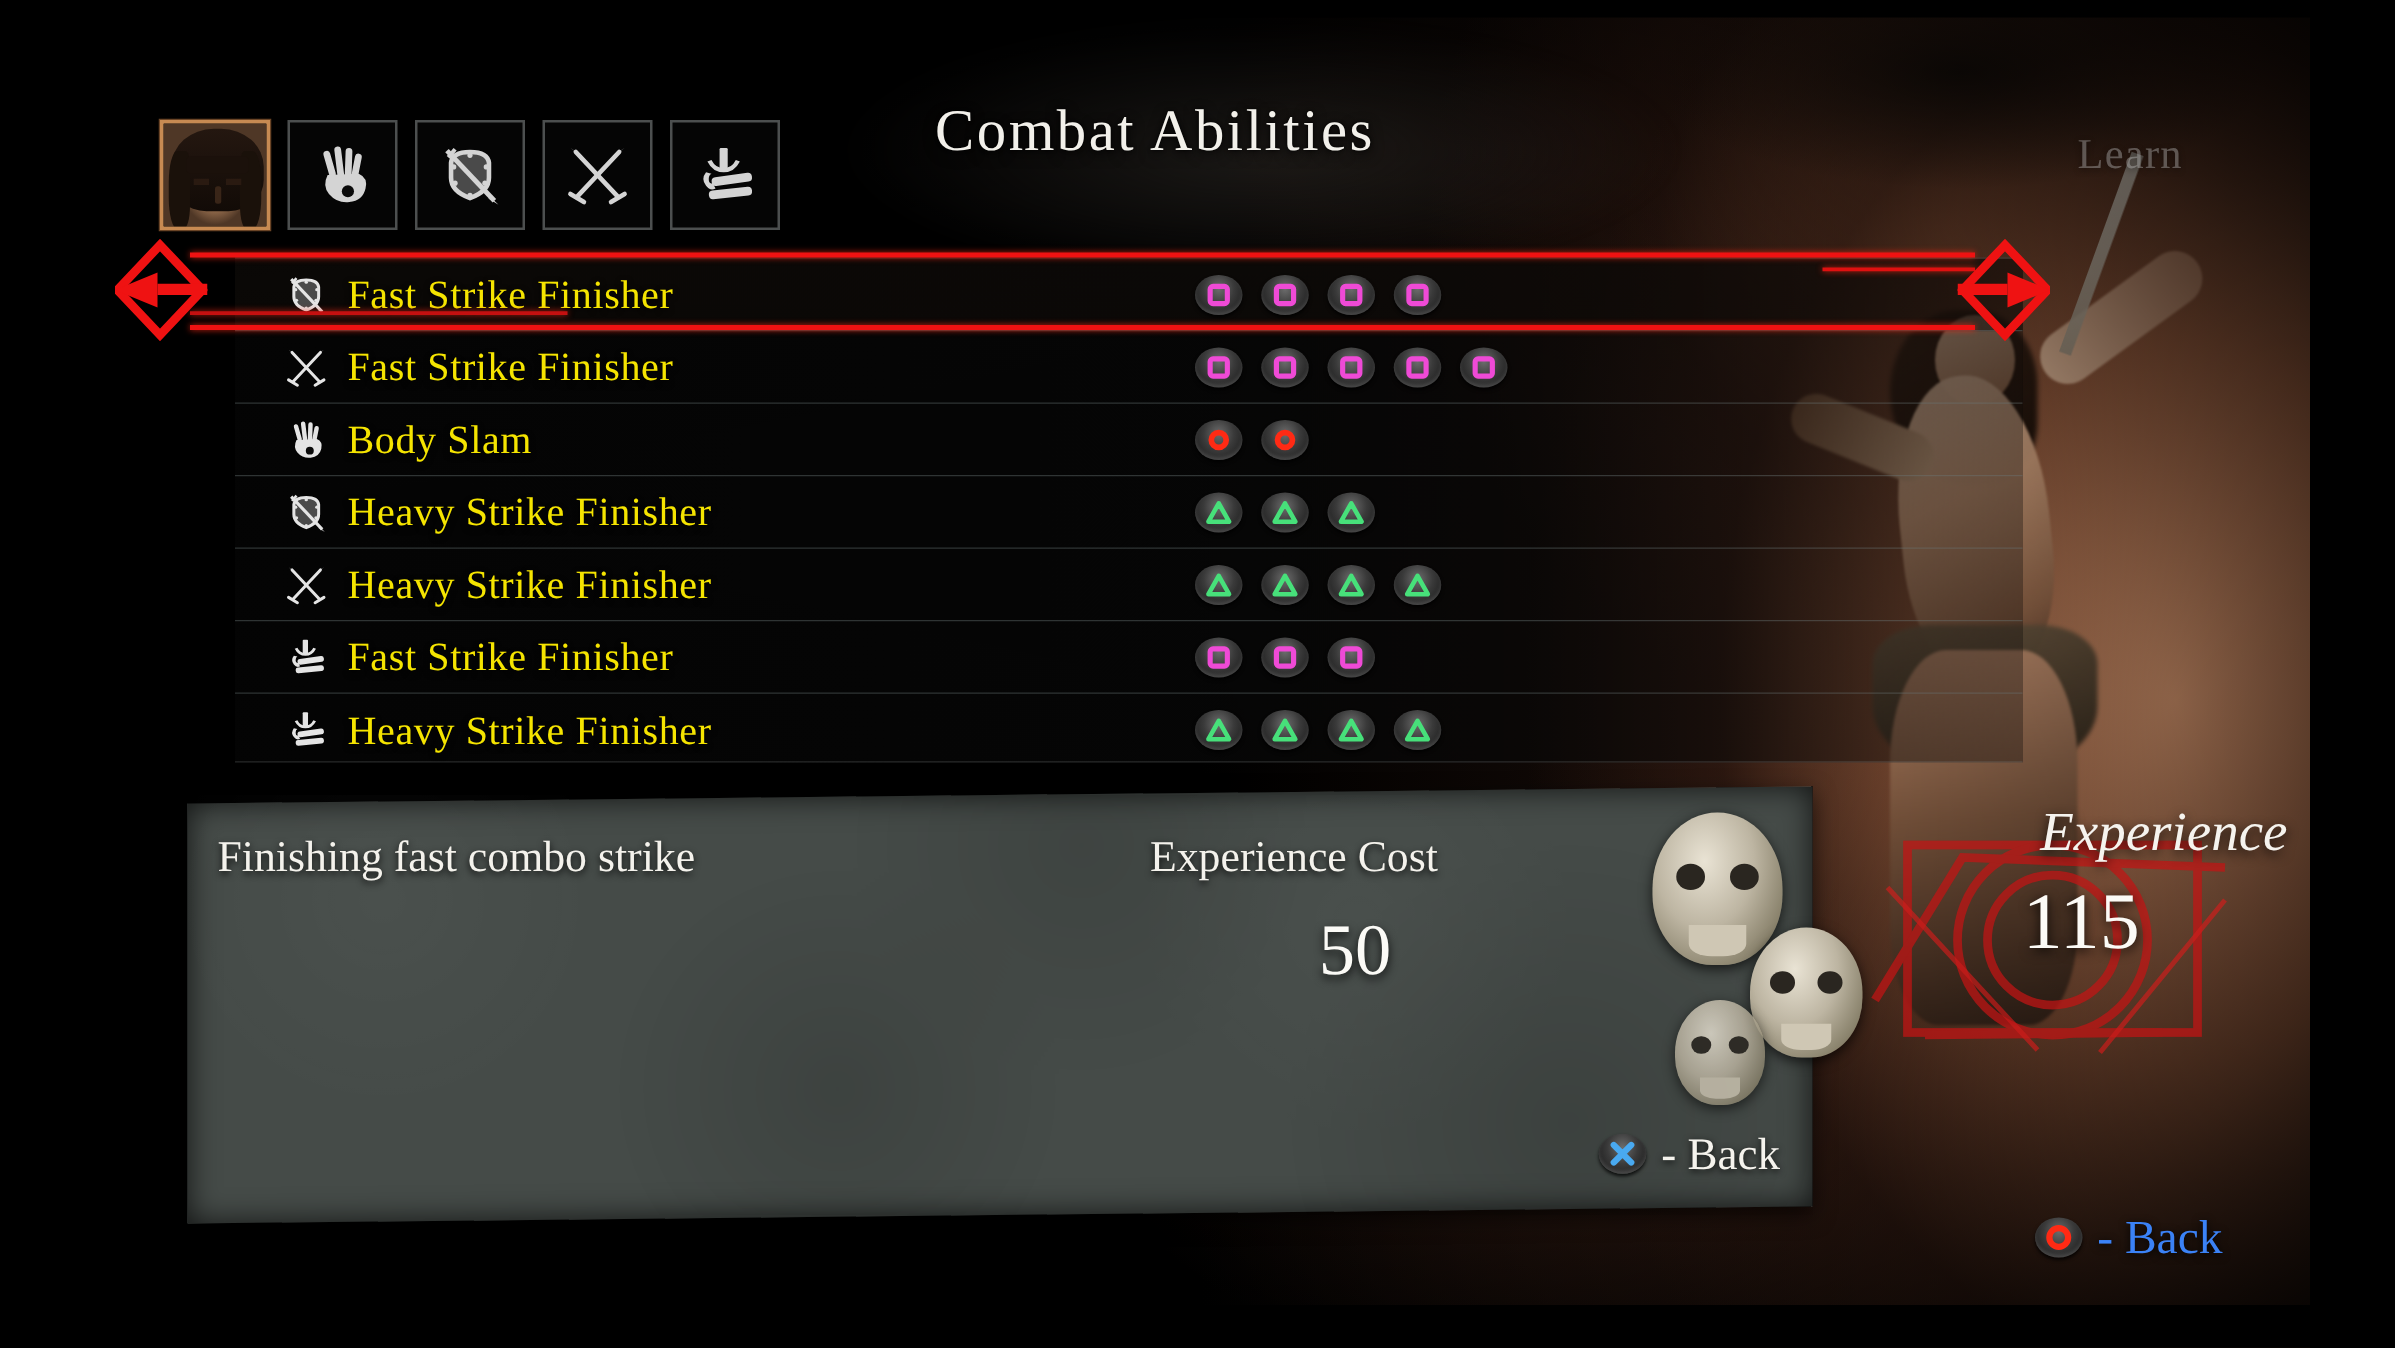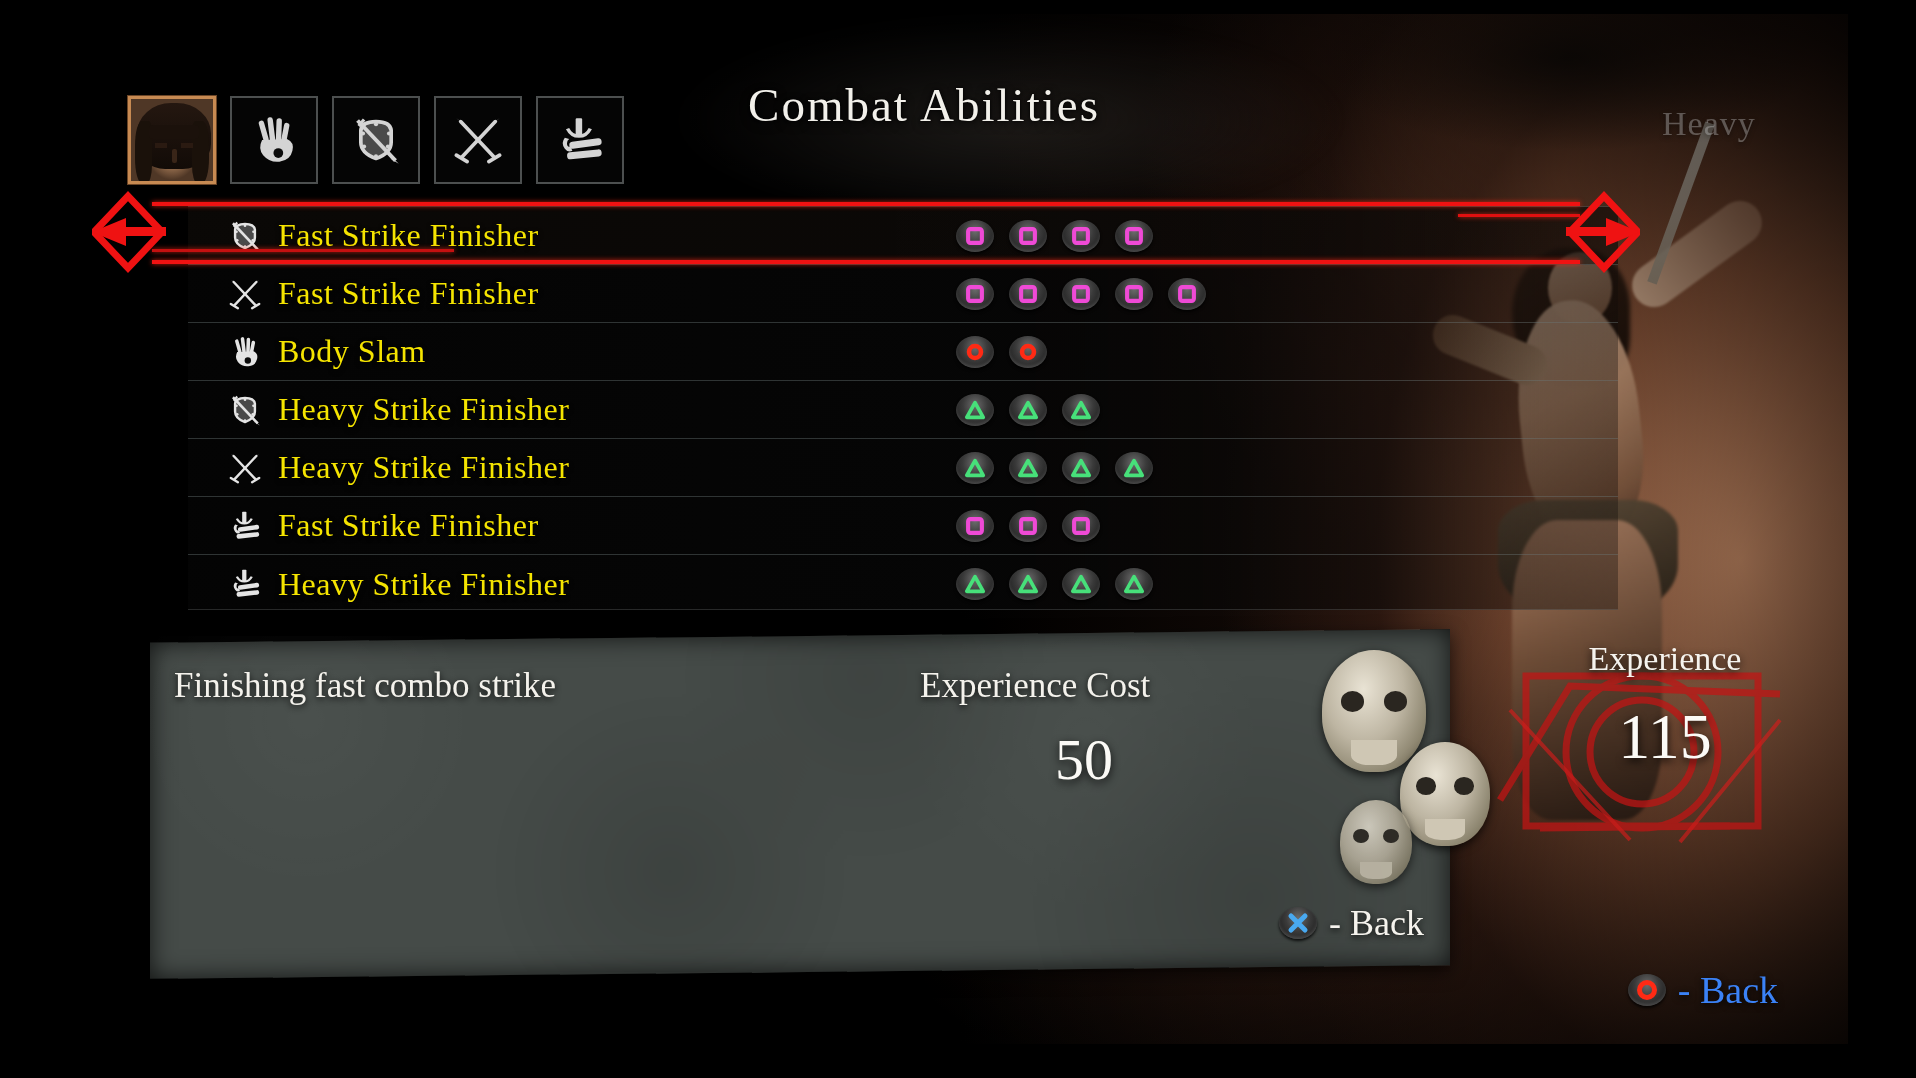--- a/index.html
+++ b/index.html
@@ -135,22 +135,22 @@
   
   .skull{ position:absolute; border-radius:50% 50% 46% 46%;
     background:radial-gradient(ellipse at 40% 32%, #e9e3d4 0%, #bdb5a2 45%, #7d765f 85%);
     box-shadow:0 3px 10px rgba(0,0,0,.7); }
   .skull .ey{ position:absolute; width:22%; height:17%; background:#2a2620; border-radius:50%; top:34%; }
   .skull .ey.l{ left:18%; } .skull .ey.r{ right:18%; }
   .skull .jaw{ position:absolute; left:28%; bottom:6%; width:44%; height:20%; background:#cfc7b4; border-radius:0 0 40% 40%; }
 
   
   .exp-wrap{ position:absolute; left:1500px; top:640px; width:330px; height:190px; z-index:8; }
-  .exp-label{ position:absolute; left:0; top:0; width:100%; text-align:center; font-size:34px;
-    color:#f5f3ee; text-shadow:0 3px 9px rgba(0,0,0,.9); }
+  .exp-label{ position:absolute; left:0; top:0; width:100%; text-align:right; font-size:44px;
+    color:#f5f3ee; text-shadow:0 3px 9px rgba(0,0,0,.9);font-style:italic; }
   .exp-value{ position:absolute; left:0; top:60px; width:100%; text-align:center; font-size:64px;
     color:#fbfaf6; text-shadow:0 3px 9px rgba(0,0,0,.9); }
   .exp-emblem{ position:absolute; left:-20px; top:10px; width:340px; height:200px; opacity:.85; }
 
   
   .back{ position:absolute; right:70px; bottom:66px; z-index:9; display:flex; align-items:center; gap:12px;
     font-size:38px; color:#3b82f6; text-shadow:0 2px 7px rgba(0,0,0,.95); }
 </style>
 </head>
 <body>
@@ -235,21 +235,21 @@
         <path d="M11 14 q4 8 12 8 q8 0 12 -8 l-3 -1 q-3 6 -9 6 q-6 0 -9 -6 z"></path>
         <rect x="14" y="24" width="30" height="6.5" rx="3" transform="rotate(-8 29 27)"></rect>
         <rect x="12" y="34" width="32" height="6.5" rx="3" transform="rotate(-6 28 37)"></rect>
         <path d="M10 22 q-4 5 0 10 q3 4 7 2 l-2 -4 q-3 1 -3 -3 q0 -3 2 -4 z"></path>
       </g>
         </svg>
       </div>
     </div>
 
   <div class="title">Combat Abilities</div>
-  <div class="paused">Heavy</div>
+  <div class="paused">Learn</div>
 
   <div class="list-panel" id="list">
       <div class="row selected">
         <div class="row-icon">
           <svg width="34" height="34" viewBox="0 0 48 48">
             <g>
         <path d="M24 7 q13 0 14 8 v11 q0 10 -14 15 q-14 -5 -14 -15 v-11 q1 -8 14 -8 z" fill="#4a4a4a" stroke="#e4e4e4" stroke-width="3.4"></path>
         <g fill="#e4e4e4">
           <circle cx="24" cy="9.5" r="1.9"></circle>
                 <circle cx="12" cy="18" r="1.9"></circle>

